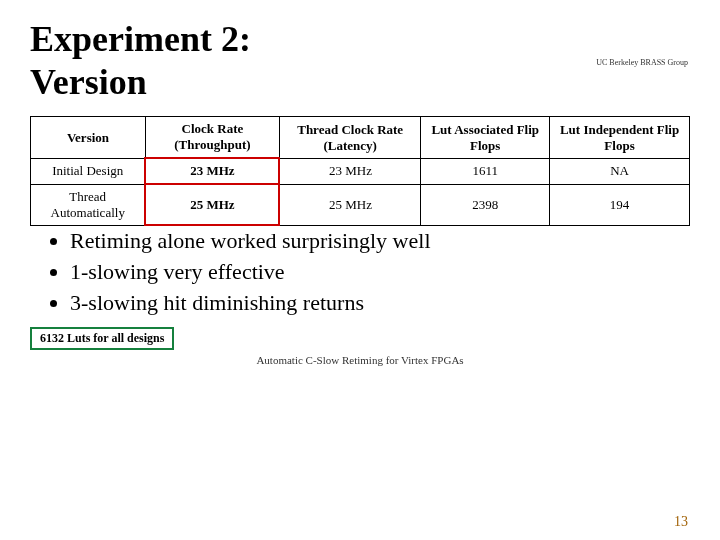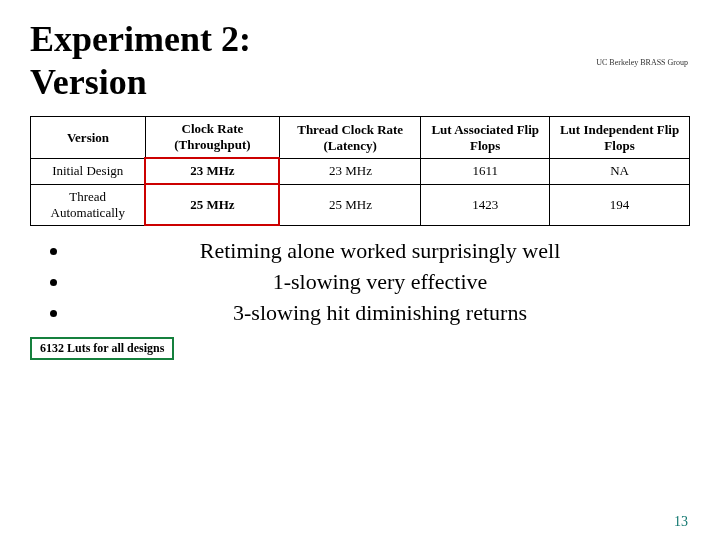--- a/index.html
+++ b/index.html
@@ -64,25 +64,24 @@
       background: #fff;
     }
 
     .highlighted {
       border: 2.5px solid #cc0000;
       font-weight: bold;
       color: #000;
     }
 
     .bullet-section {
-      margin-top: 10px;
+      margin-top: 0;
       font-size: 22px;
       line-height: 1.4;
       padding-left: 10px;
-      text-align: center;
     }
 
     .bullet-section li {
       list-style: disc outside;
       margin-left: 30px;
     }
 
     .footer-box {
       display: inline-block;
       border: 2px solid #15803d;
@@ -97,21 +96,21 @@
       font-size: 11px;
       color: #333;
       margin-top: 4px;
     }
 
     .page-num {
       position: absolute;
       bottom: 10px;
       right: 32px;
       font-size: 14px;
-      color: #0f766e;
+      color: #a16207;
     }
   </style>
 </head>
 <body>
 
 <div class="page">
 
   <div class="title-section">
     <div class="title-text">
       <span>Experiment 2:</span><br>
@@ -137,33 +136,34 @@
             <td>Initial Design</td>
             <td class="highlighted">23 MHz</td>
             <td>23 MHz</td>
             <td>1611</td>
             <td>NA</td>
           </tr>
           <tr>
             <td>Thread Automatically</td>
             <td class="highlighted">25 MHz</td>
             <td>25 MHz</td>
-            <td>1423</td>
+            <td>2398</td>
             <td>194</td>
           </tr>
         </tbody>
     </table>
   </div>
 
   <ul class="bullet-section" id="bullet-list">
   <li>Retiming alone worked surprisingly well</li>
       <li>1-slowing very effective</li>
       <li>3-slowing hit diminishing returns</li>
     </ul>
 
   <div>
     <span class="footer-box">6132 Luts for all designs</span>
   </div>
 
+  <div class="footer-center">Automatic C-Slow Retiming for Virtex FPGAs</div>
 
   <div class="page-num">13</div>
 
 </div>
 
 </body></html>

